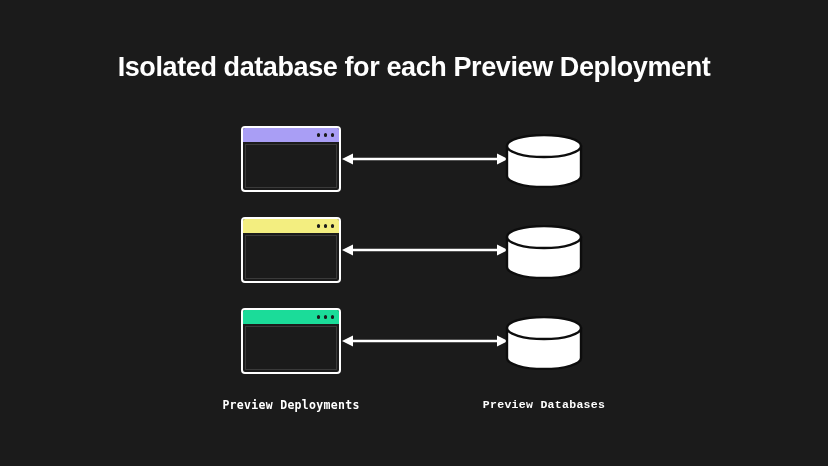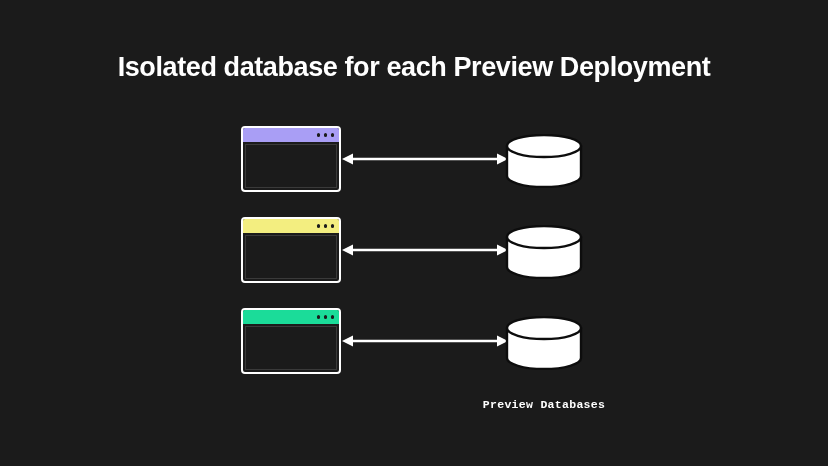--- a/index.html
+++ b/index.html
@@ -231,16 +231,17 @@
       <svg class="database" viewBox="0 0 78 54">
         <path d="M2,12 L2,42 A37,11 0 0 0 76,42 L76,12 Z" fill="#ffffff" stroke="#0d0d0d" stroke-width="2.4" stroke-linejoin="round"></path>
         <ellipse cx="39" cy="12" rx="37" ry="11" fill="#ffffff" stroke="#0d0d0d" stroke-width="2.4"></ellipse>
       </svg>
 
     </div>
 
   </div>
 
   <div class="captions">
+    <div class="caption caption-left">Preview Deployments</div>
     <div class="caption caption-right">Preview Databases</div>
   </div>
 
 </div>
 
 </body></html>

